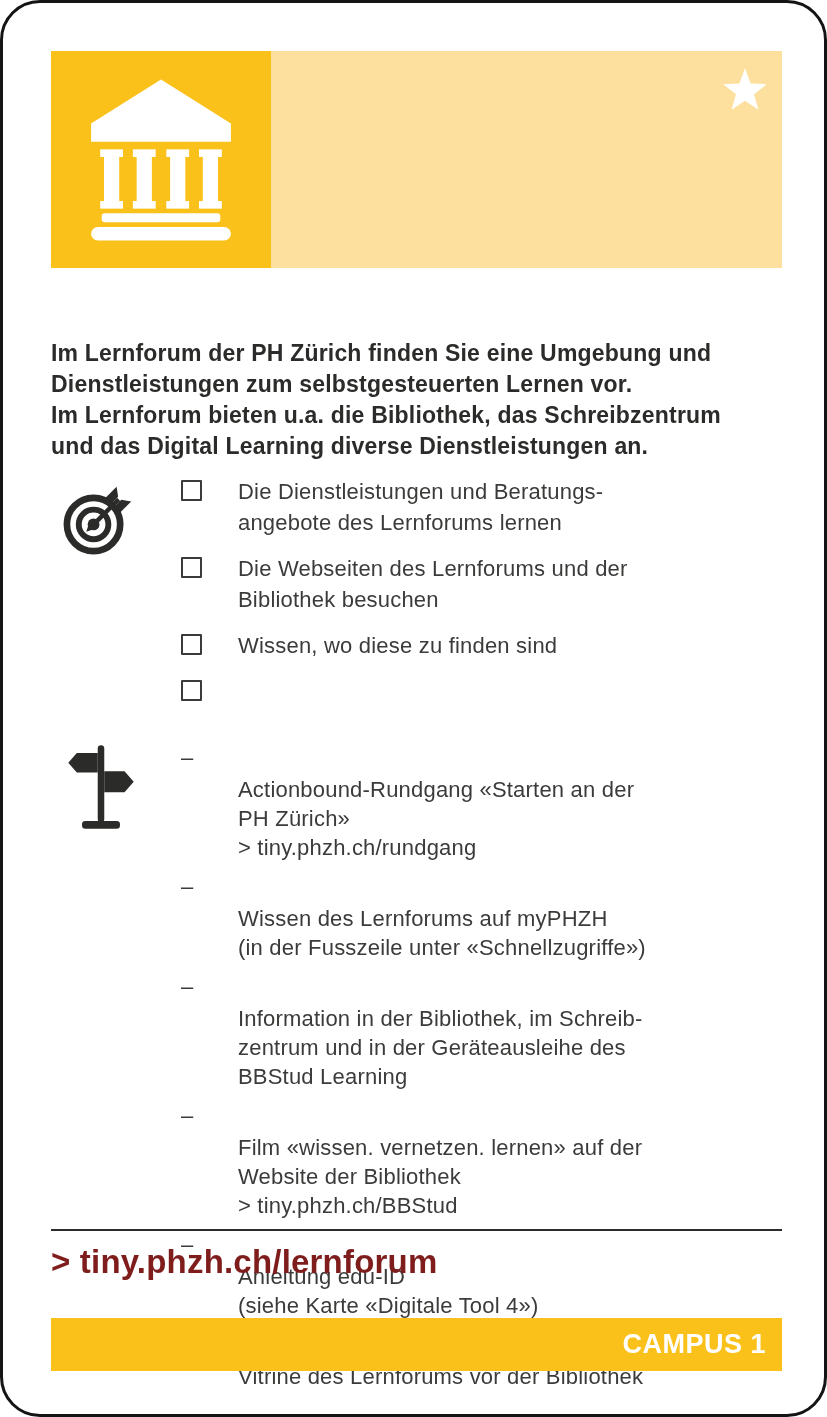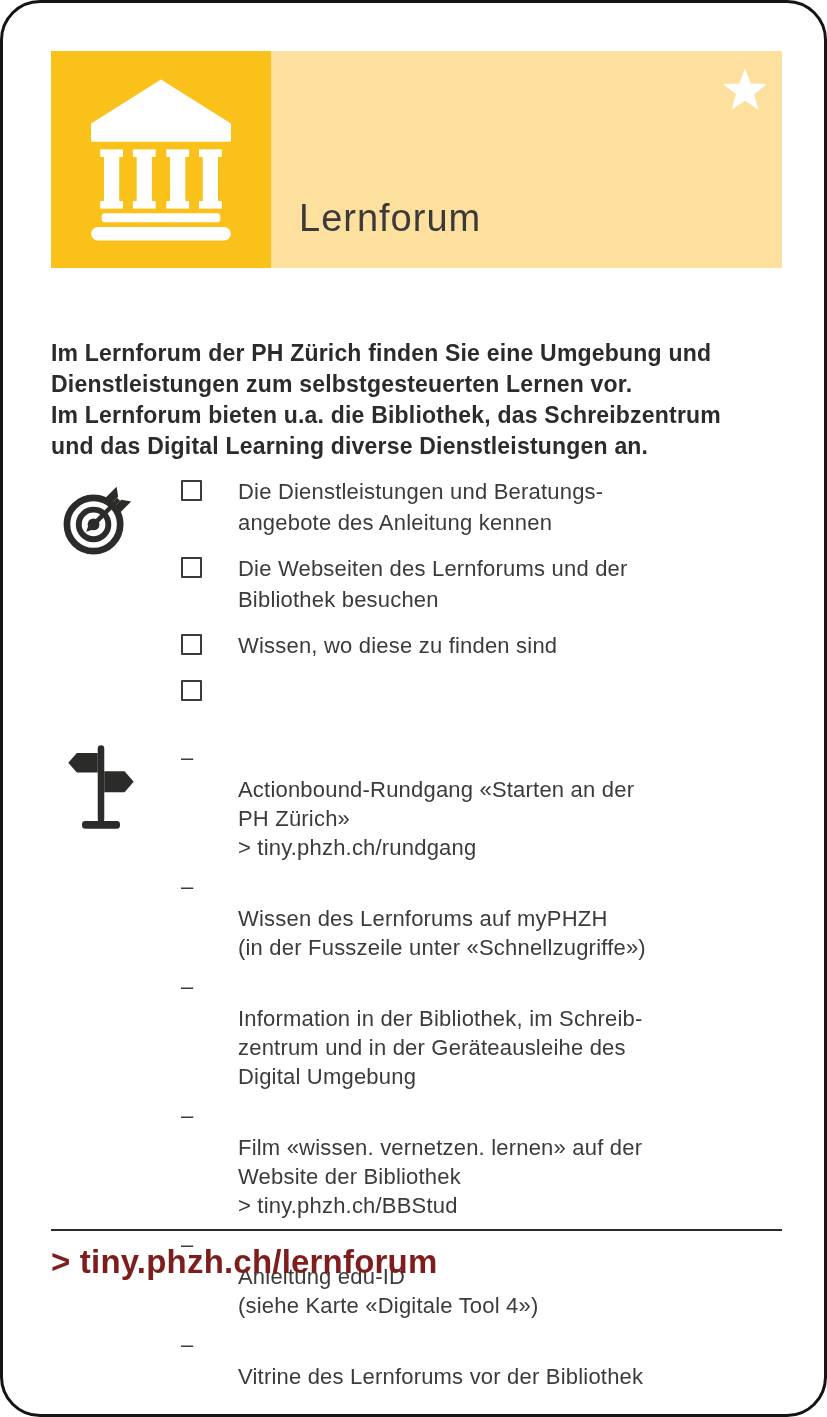--- a/index.html
+++ b/index.html
@@ -101,21 +101,20 @@
           <rect x="53.5" y="80" width="15" height="5"></rect>
           <rect x="75" y="46" width="15" height="5"></rect>
           <rect x="77.5" y="51" width="10" height="29"></rect>
           <rect x="75" y="80" width="15" height="5"></rect>
         </g>
         <rect x="11" y="88" width="78" height="6" rx="2"></rect>
         <rect x="4" y="97" width="92" height="9" rx="4.5"></rect>
       </svg>
     </div>
     <div class="header-title-box">
-      <span class="page-title">Lernforum</span>
       <svg class="star" viewBox="0 0 51 48" xmlns="http://www.w3.org/2000/svg">
         <polygon fill="#ffffff" points="25.5,0 31.7,16.8 49.6,17.6 35.5,28.7 40.4,46 25.5,36 10.6,46 15.5,28.7 1.4,17.6 19.3,16.8"></polygon>
       </svg>
     </div>
   </div>
 
   <p class="intro">Im Lernforum der PH Zürich finden Sie eine Umgebung und
 Dienstleistungen zum selbstgesteuerten Lernen vor.
 Im Lernforum bieten u.a. die Bibliothek, das Schreibzentrum
 und das Digital Learning diverse Dienstleistungen an.</p>
@@ -133,21 +132,21 @@
       </g>
     </svg>
   </div>
 
   <ul class="list goals-list" style="list-style:none;margin:0;padding:0;">
     <li class="row">
       <span class="marker-col">
           <span class="checkbox"></span>
         </span>
       <span class="row-text">Die Dienstleistungen und Beratungs-
-angebote des Anleitung kennen</span>
+angebote des Lernforums lernen</span>
     </li>
     <li class="row">
       <span class="marker-col">
           <span class="checkbox"></span>
         </span>
       <span class="row-text">Die Webseiten des Lernforums und der
 Bibliothek besuchen</span>
     </li>
     <li class="row">
       <span class="marker-col">
@@ -180,35 +179,38 @@
     </li>
     <li class="row">
       <span class="marker-col dash">–</span>
       <span class="row-text">Wissen des Lernforums auf myPHZH
 (in der Fusszeile unter «Schnellzugriffe»)</span>
     </li>
     <li class="row">
       <span class="marker-col dash">–</span>
       <span class="row-text">Information in der Bibliothek, im Schreib-
 zentrum und in der Geräteausleihe des
-Digital Umgebung</span>
+BBStud Learning</span>
     </li>
     <li class="row">
       <span class="marker-col dash">–</span>
       <span class="row-text">Film «wissen. vernetzen. lernen» auf der
 Website der Bibliothek
 &gt; tiny.phzh.ch/BBStud</span>
     </li>
     <li class="row">
       <span class="marker-col dash">–</span>
       <span class="row-text">Anleitung edu-ID
 (siehe Karte «Digitale Tool 4»)</span>
     </li>
     <li class="row">
       <span class="marker-col dash">–</span>
       <span class="row-text">Vitrine des Lernforums vor der Bibliothek</span>
     </li>
   </ul>
 
   <hr class="divider">
   <a class="footer-link">&gt; tiny.phzh.ch/lernforum</a>
+  <div class="footer-bar">
+    <span class="footer-badge">CAMPUS 1</span>
+  </div>
 
 </div>
 
 </body></html>

